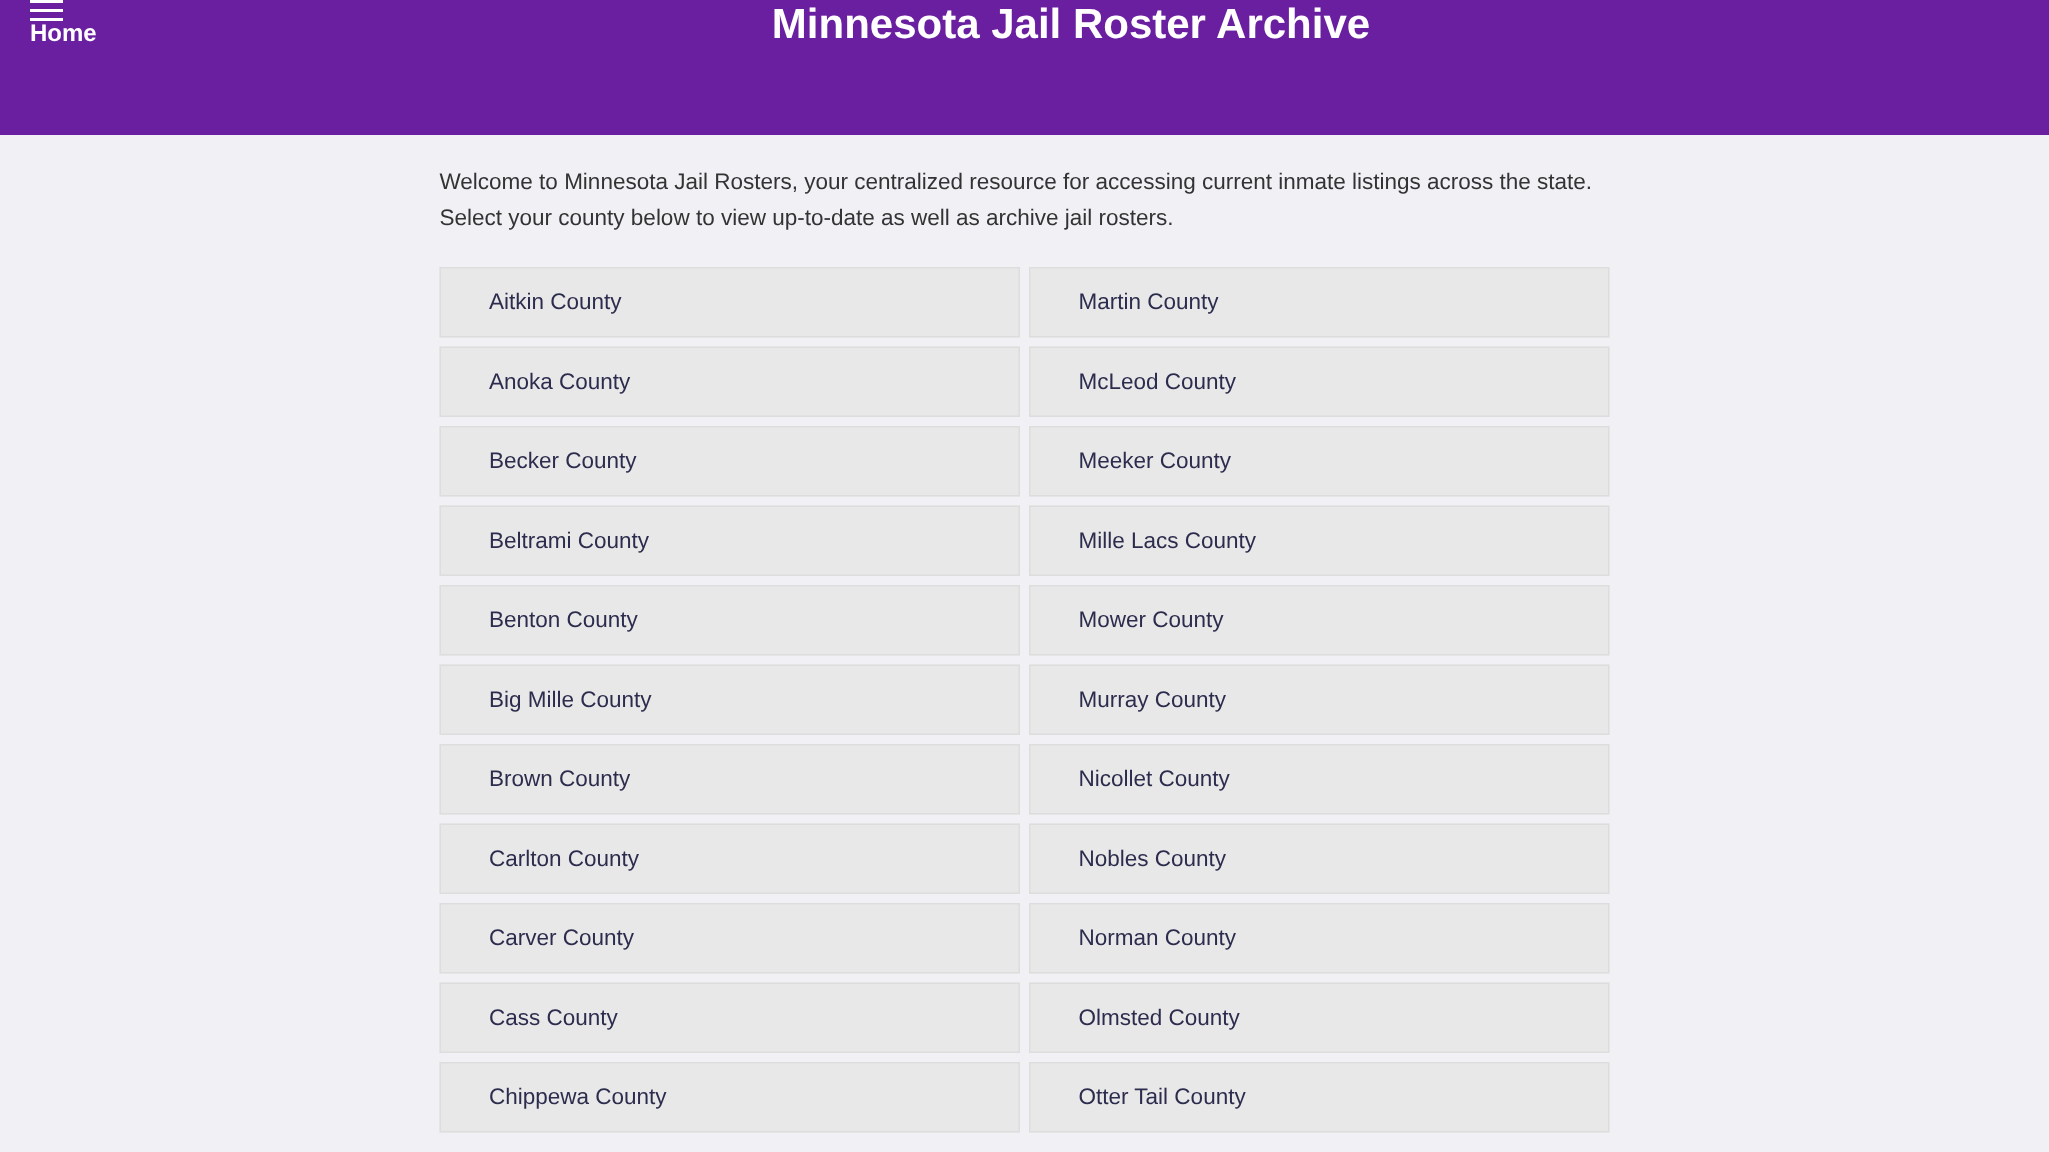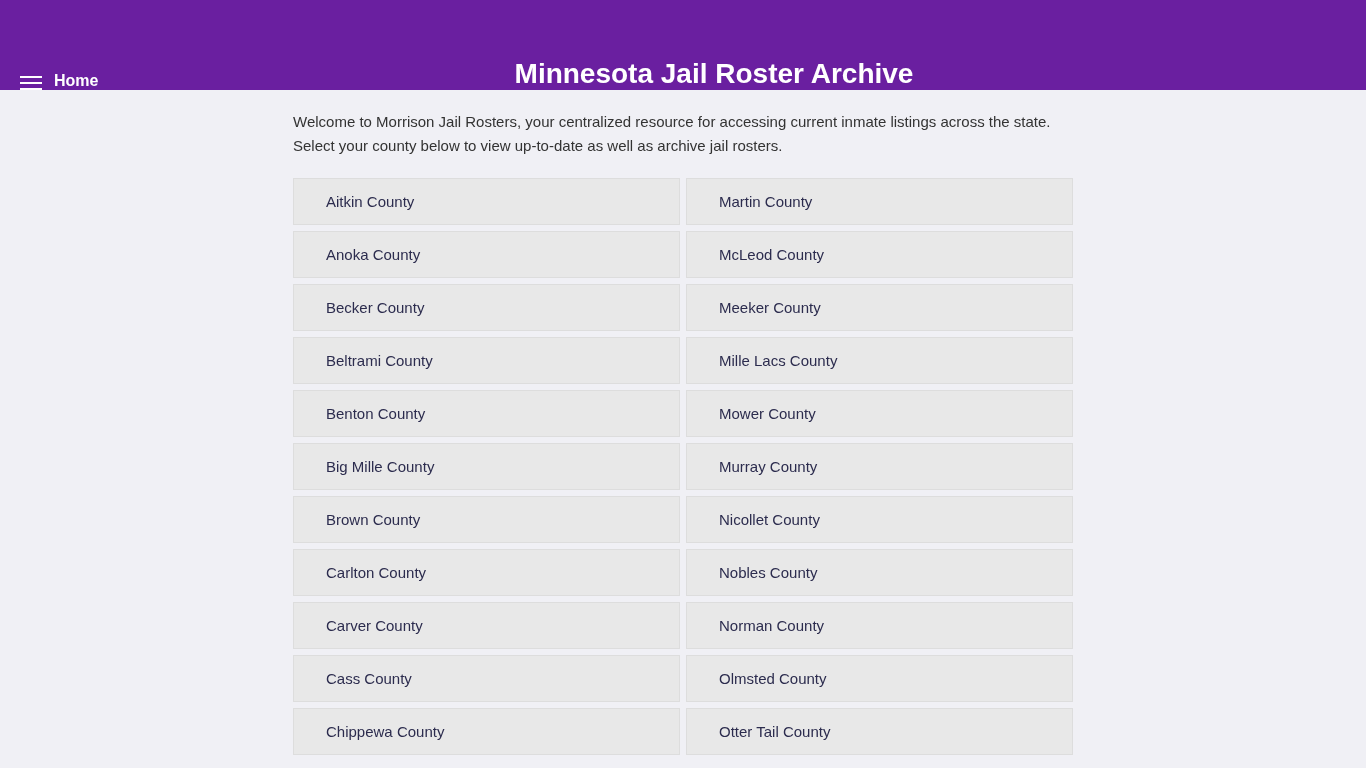--- a/index.html
+++ b/index.html
@@ -9,23 +9,24 @@
       min-height: 768px;
       display: flex;
       flex-direction: column;
     }
 
     
     #header {
       background-color: #6a1fa0;
       padding: 0 20px;
       display: flex;
-      align-items: flex-end;
+      align-items: flex-start;
       min-height: 90px;
       position: relative;
+      flex-direction: column;
     }
     #nav-toggle {
       display: flex;
       flex-direction: column;
       gap: 4px;
       cursor: pointer;
       margin-right: 12px;
     }
     #nav-toggle span {
       display: block;
@@ -88,21 +89,21 @@
   <div id="nav-toggle">
     <span></span>
     <span></span>
     <span></span>
   </div>
   <span id="home-link">Home</span>
   <span id="site-title">Minnesota Jail Roster Archive</span>
 </div>
 
 <div id="main-content">
-  <p id="welcome-text">Welcome to Morrison Jail Rosters, your centralized resource for accessing current inmate listings across the state. Select your county below to view up-to-date as well as archive jail rosters.</p>
+  <p id="welcome-text">Welcome to Minnesota Jail Rosters, your centralized resource for accessing current inmate listings across the state. Select your county below to view up-to-date as well as archive jail rosters.</p>
 
   <div id="county-grid">
 
     <div id="left-column" style="display: flex; flex-direction: column; gap: 6px;">
         <div class="county-item">Aitkin County</div>
         <div class="county-item">Anoka County</div>
         <div class="county-item">Becker County</div>
         <div class="county-item">Beltrami County</div>
         <div class="county-item">Benton County</div>
         <div class="county-item">Big Mille County</div>

